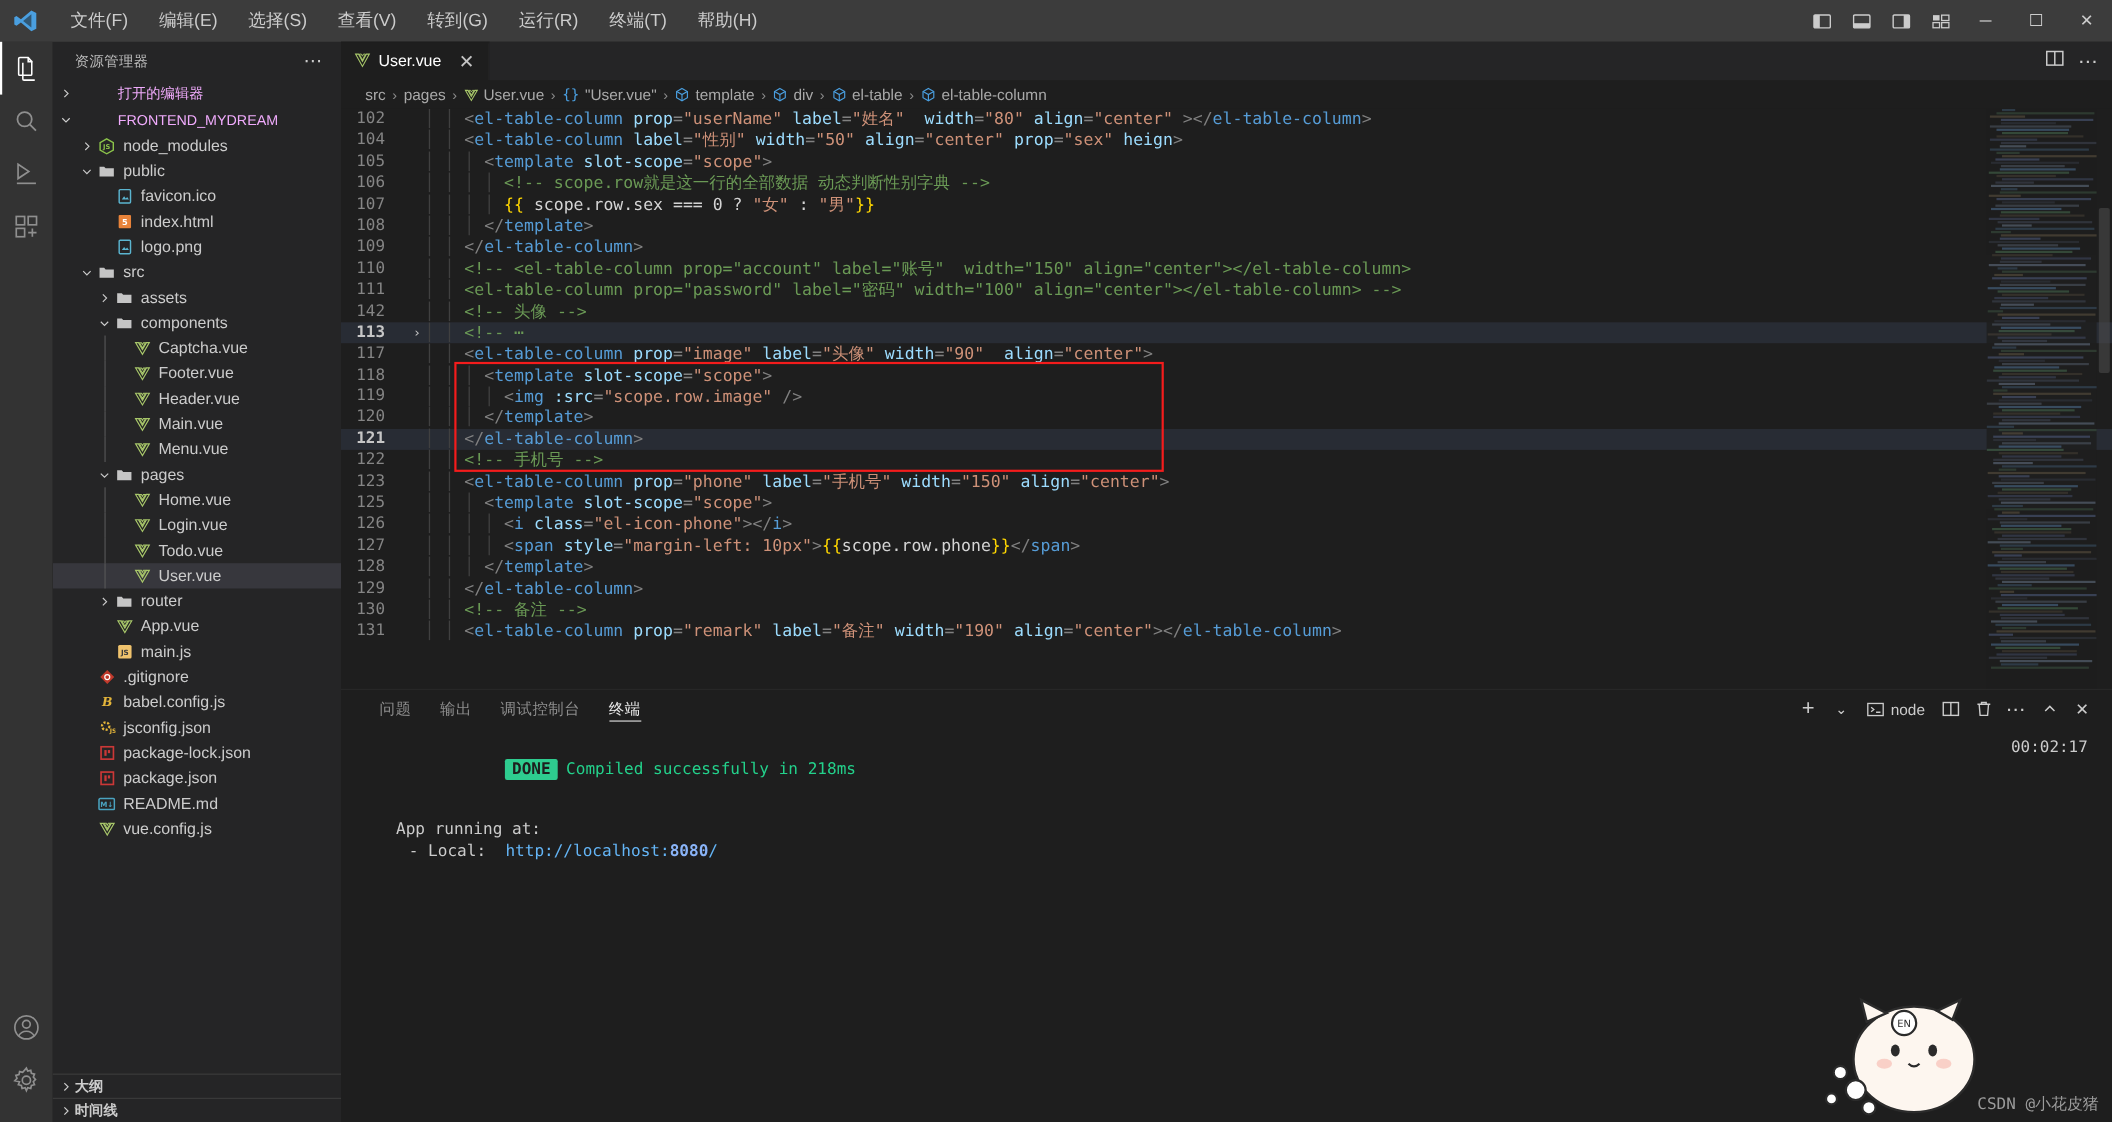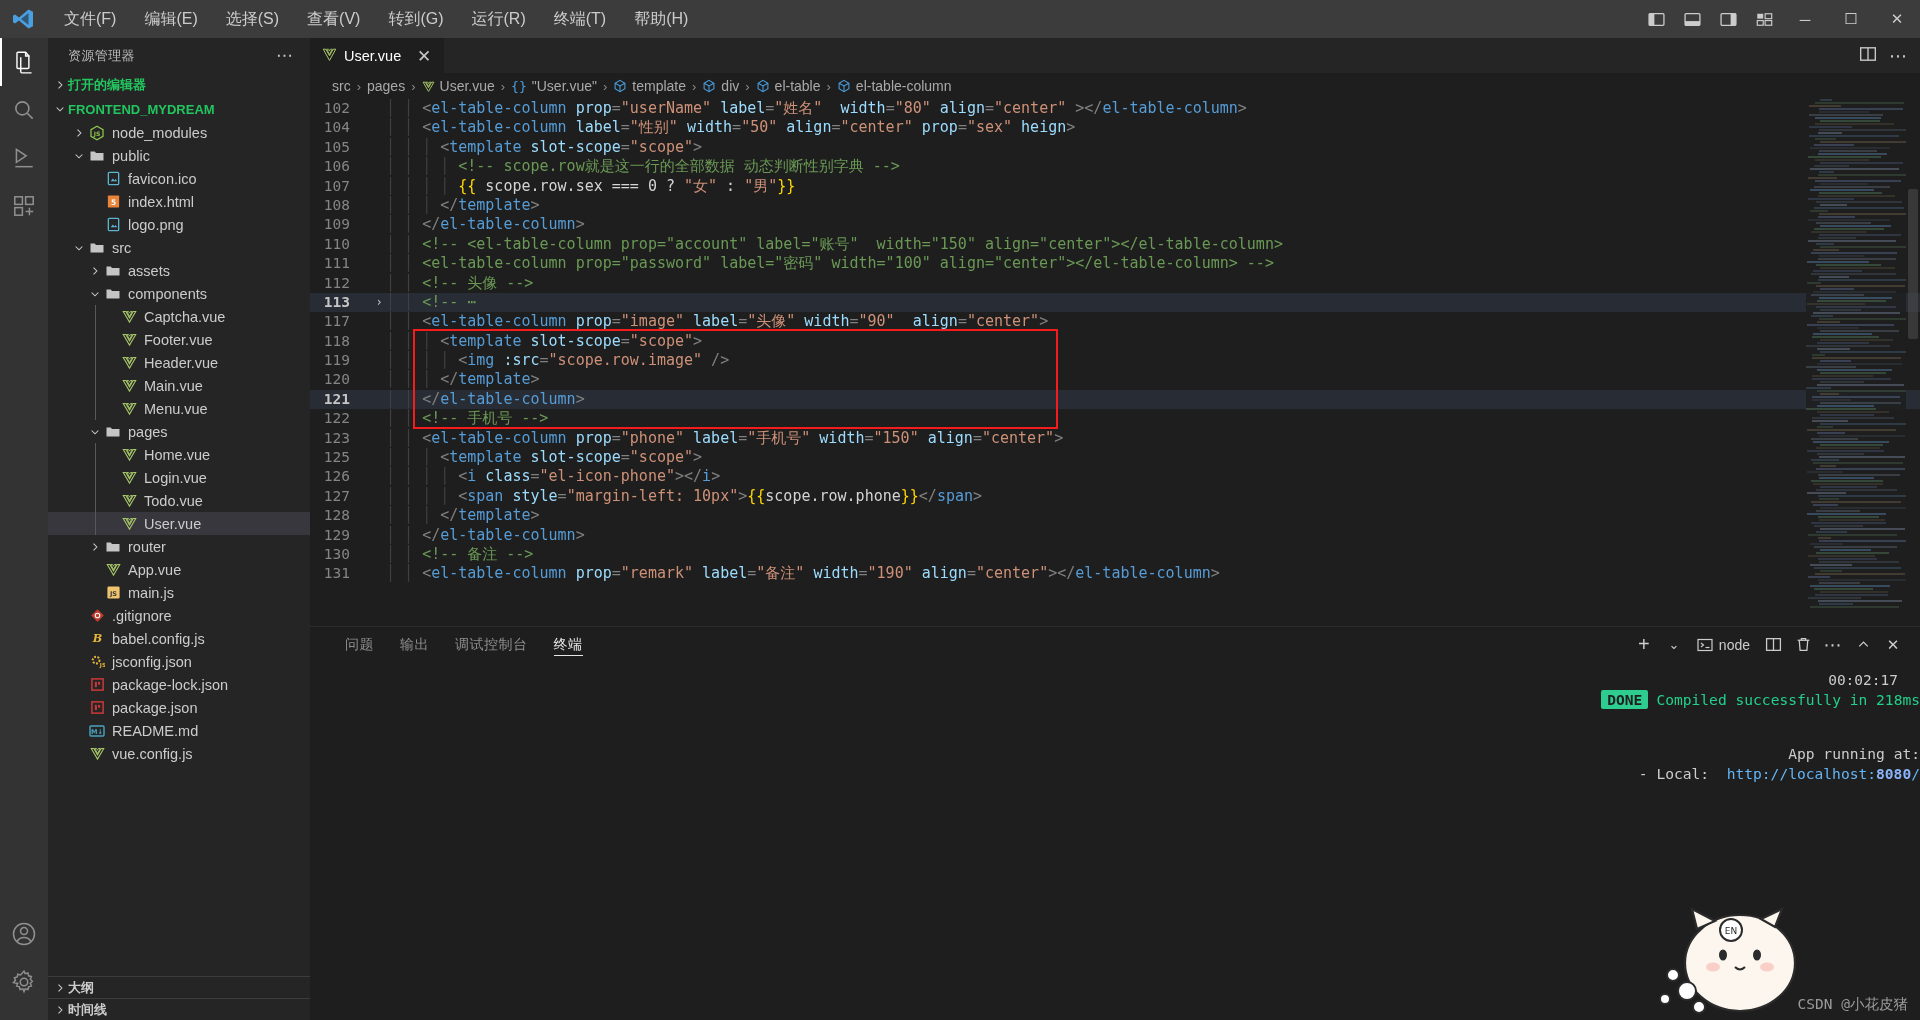--- a/index.html
+++ b/index.html
@@ -47,22 +47,22 @@
   .sidebar {
     width: 262px; flex: 0 0 262px; background: #252526;
     display: flex; flex-direction: column; color: #cccccc; min-height: 0;
   }
   .sidebar-title {
     height: 35px; display: flex; align-items: center; padding: 0 10px 0 20px;
     font-size: 13px; letter-spacing: .4px; color: #bbbbbb; flex: 0 0 35px;
   }
   .sidebar-title .dots { margin-left: auto; font-size: 17px; letter-spacing:1px; color:#cccccc; padding-right:6px;}
   .section-header {
-    height: 24px; display:flex; align-items:center; font-size: 13px; font-weight: bold;
-    color: #22c55e; padding-left: 4px; flex: 0 0 24px; cursor: pointer;
+    height: 24px; display:flex; align-items:center; font-size: 13px; font-weight: normal;
+    color: #f0abfc; padding-left: 4px; flex: 0 0 24px; cursor: pointer; gap: 39px;
   }
   .chev { width: 16px; display:inline-flex; align-items:center; justify-content:center; flex:0 0 16px; color:#cccccc; }
   .tree { flex: 1 1 auto; overflow: hidden; }
   .row {
     height: 23px; display: flex; align-items: center; font-size: 14.5px; color: #cccccc;
     white-space: nowrap; position: relative; cursor: pointer;
   }
   .row.selected { background: #37373d; }
   .row .ind { flex: 0 0 auto; }
   .row .arrow { width: 14px; flex:0 0 14px; display:inline-flex; align-items:center; justify-content:center; color:#cccccc; }
@@ -138,21 +138,21 @@
   }
   .ptab.active { color: #e7e7e7; }
   .ptab.active::after {
     content:""; position:absolute; left: 13px; right: 13px; bottom: 6px; height: 1px; background: #e7e7e7;
   }
   .panel-actions { margin-left: auto; display:flex; align-items:center; gap: 4px; padding-right: 14px; color: #cccccc; font-size:14px;}
   .pa-btn { width: 26px; height: 26px; display: flex; align-items: center; justify-content: center; cursor: pointer;}
   .term-select { display:flex; align-items:center; gap:6px; font-size:14px; color:#cccccc; padding: 0 6px; cursor:pointer;}
   .terminal {
     flex: 1 1 auto; position: relative; padding: 8px 0 0 44px; overflow: hidden;
-    font-family: "DejaVu Sans Mono", monospace; font-size: 14.6px; line-height: 20px; color: #cccccc; text-align: right;
+    font-family: "DejaVu Sans Mono", monospace; font-size: 14.6px; line-height: 20px; color: #cccccc;
   }
   .term-line { white-space: pre; height: 20px; }
   .badge-done {
     background: #2ecc8f; color: #1e1e1e; font-weight: bold; padding: 1px 6px; border-radius: 2px;
     font-family: "DejaVu Sans Mono", monospace;
   }
   .g { color: #23d18b; }
   .b { color: #64b5f6; }
   .bb { color: #8ab4f8; font-weight: bold; }
   .term-time { position:absolute; right: 22px; top: 8px; color:#cccccc; font-family:"DejaVu Sans Mono", monospace; font-size:14.5px;}
@@ -743,21 +743,21 @@
           <div class="code-lines" id="code-lines">
               <div class="cline"><span class="ln">102</span><span class="fold"></span><span class="ctext"><span class="ind-guide">│ </span><span class="ind-guide">│ </span><span class="t-punc">&lt;</span><span class="t-tag">el-table-column</span><span class="t-plain"> </span><span class="t-attr">prop</span><span class="t-punc">=</span><span class="t-str">"userName"</span><span class="t-plain"> </span><span class="t-attr">label</span><span class="t-punc">=</span><span class="t-str">"姓名"</span><span class="t-plain">  </span><span class="t-attr">width</span><span class="t-punc">=</span><span class="t-str">"80"</span><span class="t-plain"> </span><span class="t-attr">align</span><span class="t-punc">=</span><span class="t-str">"center"</span><span class="t-punc"> &gt;&lt;/</span><span class="t-tag">el-table-column</span><span class="t-punc">&gt;</span></span></div>
               <div class="cline"><span class="ln">104</span><span class="fold"></span><span class="ctext"><span class="ind-guide">│ </span><span class="ind-guide">│ </span><span class="t-punc">&lt;</span><span class="t-tag">el-table-column</span><span class="t-plain"> </span><span class="t-attr">label</span><span class="t-punc">=</span><span class="t-str">"性别"</span><span class="t-plain"> </span><span class="t-attr">width</span><span class="t-punc">=</span><span class="t-str">"50"</span><span class="t-plain"> </span><span class="t-attr">align</span><span class="t-punc">=</span><span class="t-str">"center"</span><span class="t-plain"> </span><span class="t-attr">prop</span><span class="t-punc">=</span><span class="t-str">"sex"</span><span class="t-plain"> </span><span class="t-attr">heign</span><span class="t-punc">&gt;</span></span></div>
               <div class="cline"><span class="ln">105</span><span class="fold"></span><span class="ctext"><span class="ind-guide">│ </span><span class="ind-guide">│ </span><span class="ind-guide">│ </span><span class="t-punc">&lt;</span><span class="t-tag">template</span><span class="t-plain"> </span><span class="t-attr">slot-scope</span><span class="t-punc">=</span><span class="t-str">"scope"</span><span class="t-punc">&gt;</span></span></div>
               <div class="cline"><span class="ln">106</span><span class="fold"></span><span class="ctext"><span class="ind-guide">│ </span><span class="ind-guide">│ </span><span class="ind-guide">│ </span><span class="ind-guide">│ </span><span class="t-cmt">&lt;!-- scope.row就是这一行的全部数据 动态判断性别字典 --&gt;</span></span></div>
               <div class="cline"><span class="ln">107</span><span class="fold"></span><span class="ctext"><span class="ind-guide">│ </span><span class="ind-guide">│ </span><span class="ind-guide">│ </span><span class="ind-guide">│ </span><span class="t-brace">{{</span><span class="t-plain"> scope.row.sex </span><span class="t-plain">=== </span><span class="t-plain">0 ? </span><span class="t-str">"女"</span><span class="t-plain"> : </span><span class="t-str">"男"</span><span class="t-brace">}}</span></span></div>
               <div class="cline"><span class="ln">108</span><span class="fold"></span><span class="ctext"><span class="ind-guide">│ </span><span class="ind-guide">│ </span><span class="ind-guide">│ </span><span class="t-punc">&lt;/</span><span class="t-tag">template</span><span class="t-punc">&gt;</span></span></div>
               <div class="cline"><span class="ln">109</span><span class="fold"></span><span class="ctext"><span class="ind-guide">│ </span><span class="ind-guide">│ </span><span class="t-punc">&lt;/</span><span class="t-tag">el-table-column</span><span class="t-punc">&gt;</span></span></div>
               <div class="cline"><span class="ln">110</span><span class="fold"></span><span class="ctext"><span class="ind-guide">│ </span><span class="ind-guide">│ </span><span class="t-cmt">&lt;!-- &lt;el-table-column prop="account" label="账号"  width="150" align="center"&gt;&lt;/el-table-column&gt;</span></span></div>
               <div class="cline"><span class="ln">111</span><span class="fold"></span><span class="ctext"><span class="ind-guide">│ </span><span class="ind-guide">│ </span><span class="t-cmt">&lt;el-table-column prop="password" label="密码" width="100" align="center"&gt;&lt;/el-table-column&gt; --&gt;</span></span></div>
-              <div class="cline"><span class="ln">112</span><span class="fold"></span><span class="ctext"><span class="ind-guide">│ </span><span class="ind-guide">│ </span><span class="t-cmt">&lt;!-- 头像 --&gt;</span></span></div>
+              <div class="cline"><span class="ln">142</span><span class="fold"></span><span class="ctext"><span class="ind-guide">│ </span><span class="ind-guide">│ </span><span class="t-cmt">&lt;!-- 头像 --&gt;</span></span></div>
               <div class="cline cur"><span class="ln">113</span><span class="fold">›</span><span class="ctext"><span class="ind-guide">│ </span><span class="ind-guide">│ </span><span class="t-cmt">&lt;!-- ⋯</span></span></div>
               <div class="cline"><span class="ln">117</span><span class="fold"></span><span class="ctext"><span class="ind-guide">│ </span><span class="ind-guide">│ </span><span class="t-punc">&lt;</span><span class="t-tag">el-table-column</span><span class="t-plain"> </span><span class="t-attr">prop</span><span class="t-punc">=</span><span class="t-str">"image"</span><span class="t-plain"> </span><span class="t-attr">label</span><span class="t-punc">=</span><span class="t-str">"头像"</span><span class="t-plain"> </span><span class="t-attr">width</span><span class="t-punc">=</span><span class="t-str">"90"</span><span class="t-plain">  </span><span class="t-attr">align</span><span class="t-punc">=</span><span class="t-str">"center"</span><span class="t-punc">&gt;</span></span></div>
               <div class="cline"><span class="ln">118</span><span class="fold"></span><span class="ctext"><span class="ind-guide">│ </span><span class="ind-guide">│ </span><span class="ind-guide">│ </span><span class="t-punc">&lt;</span><span class="t-tag">template</span><span class="t-plain"> </span><span class="t-attr">slot-scope</span><span class="t-punc">=</span><span class="t-str">"scope"</span><span class="t-punc">&gt;</span></span></div>
               <div class="cline"><span class="ln">119</span><span class="fold"></span><span class="ctext"><span class="ind-guide">│ </span><span class="ind-guide">│ </span><span class="ind-guide">│ </span><span class="ind-guide">│ </span><span class="t-punc">&lt;</span><span class="t-tag">img</span><span class="t-plain"> </span><span class="t-attr">:src</span><span class="t-punc">=</span><span class="t-str">"scope.row.image"</span><span class="t-punc"> /&gt;</span></span></div>
               <div class="cline"><span class="ln">120</span><span class="fold"></span><span class="ctext"><span class="ind-guide">│ </span><span class="ind-guide">│ </span><span class="ind-guide">│ </span><span class="t-punc">&lt;/</span><span class="t-tag">template</span><span class="t-punc">&gt;</span></span></div>
               <div class="cline cur"><span class="ln">121</span><span class="fold"></span><span class="ctext"><span class="ind-guide">│ </span><span class="ind-guide">│ </span><span class="t-punc">&lt;/</span><span class="t-tag">el-table-column</span><span class="t-punc">&gt;</span></span></div>
               <div class="cline"><span class="ln">122</span><span class="fold"></span><span class="ctext"><span class="ind-guide">│ </span><span class="ind-guide">│ </span><span class="t-cmt">&lt;!-- 手机号 --&gt;</span></span></div>
               <div class="cline"><span class="ln">123</span><span class="fold"></span><span class="ctext"><span class="ind-guide">│ </span><span class="ind-guide">│ </span><span class="t-punc">&lt;</span><span class="t-tag">el-table-column</span><span class="t-plain"> </span><span class="t-attr">prop</span><span class="t-punc">=</span><span class="t-str">"phone"</span><span class="t-plain"> </span><span class="t-attr">label</span><span class="t-punc">=</span><span class="t-str">"手机号"</span><span class="t-plain"> </span><span class="t-attr">width</span><span class="t-punc">=</span><span class="t-str">"150"</span><span class="t-plain"> </span><span class="t-attr">align</span><span class="t-punc">=</span><span class="t-str">"center"</span><span class="t-punc">&gt;</span></span></div>
               <div class="cline"><span class="ln">125</span><span class="fold"></span><span class="ctext"><span class="ind-guide">│ </span><span class="ind-guide">│ </span><span class="ind-guide">│ </span><span class="t-punc">&lt;</span><span class="t-tag">template</span><span class="t-plain"> </span><span class="t-attr">slot-scope</span><span class="t-punc">=</span><span class="t-str">"scope"</span><span class="t-punc">&gt;</span></span></div>
               <div class="cline"><span class="ln">126</span><span class="fold"></span><span class="ctext"><span class="ind-guide">│ </span><span class="ind-guide">│ </span><span class="ind-guide">│ </span><span class="ind-guide">│ </span><span class="t-punc">&lt;</span><span class="t-tag">i</span><span class="t-plain"> </span><span class="t-attr">class</span><span class="t-punc">=</span><span class="t-str">"el-icon-phone"</span><span class="t-punc">&gt;&lt;/</span><span class="t-tag">i</span><span class="t-punc">&gt;</span></span></div>

